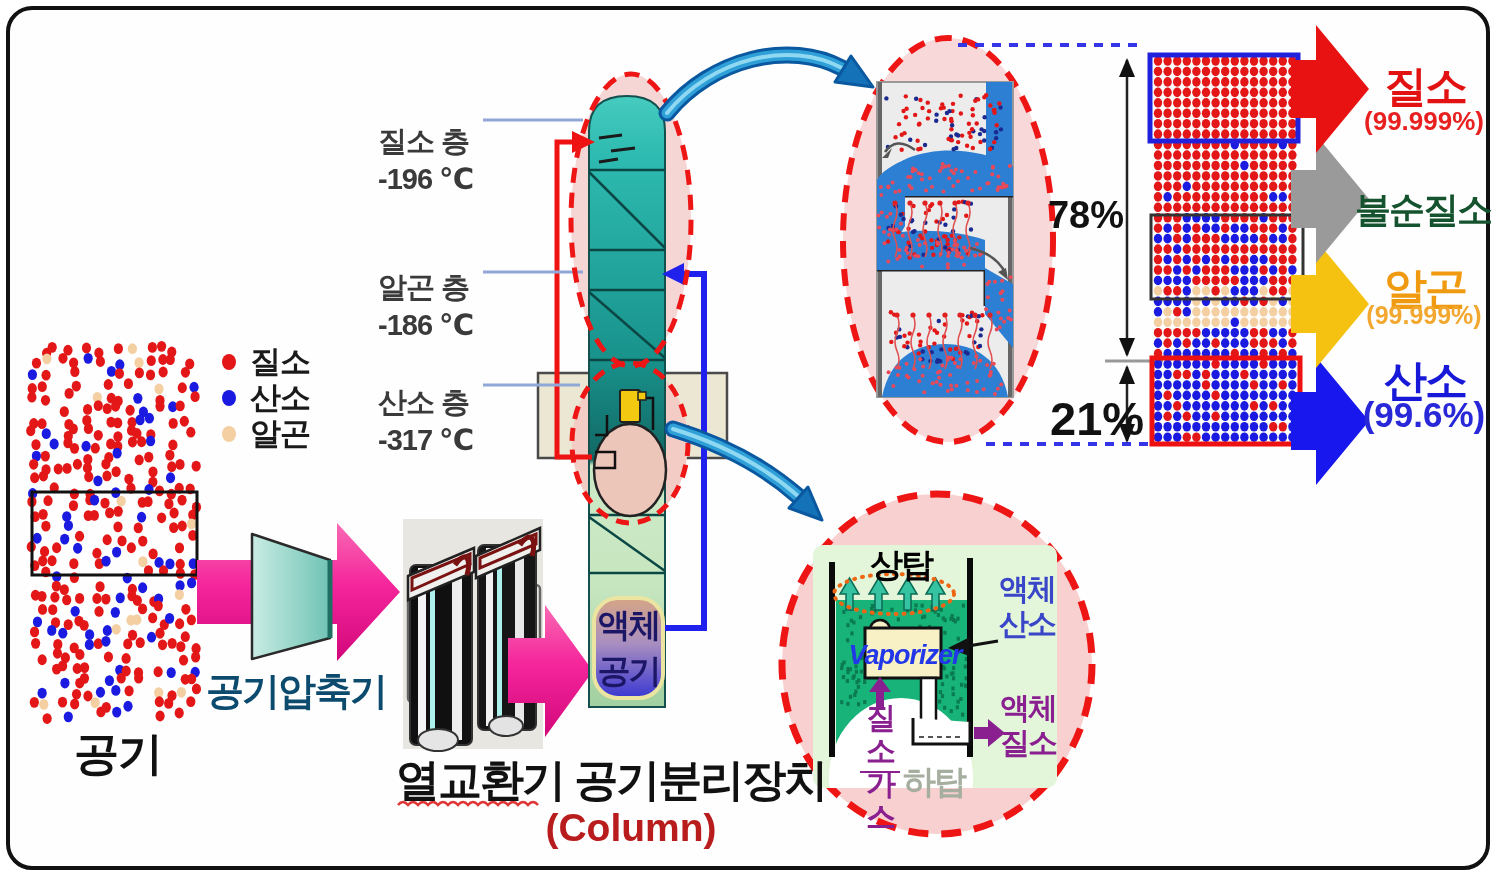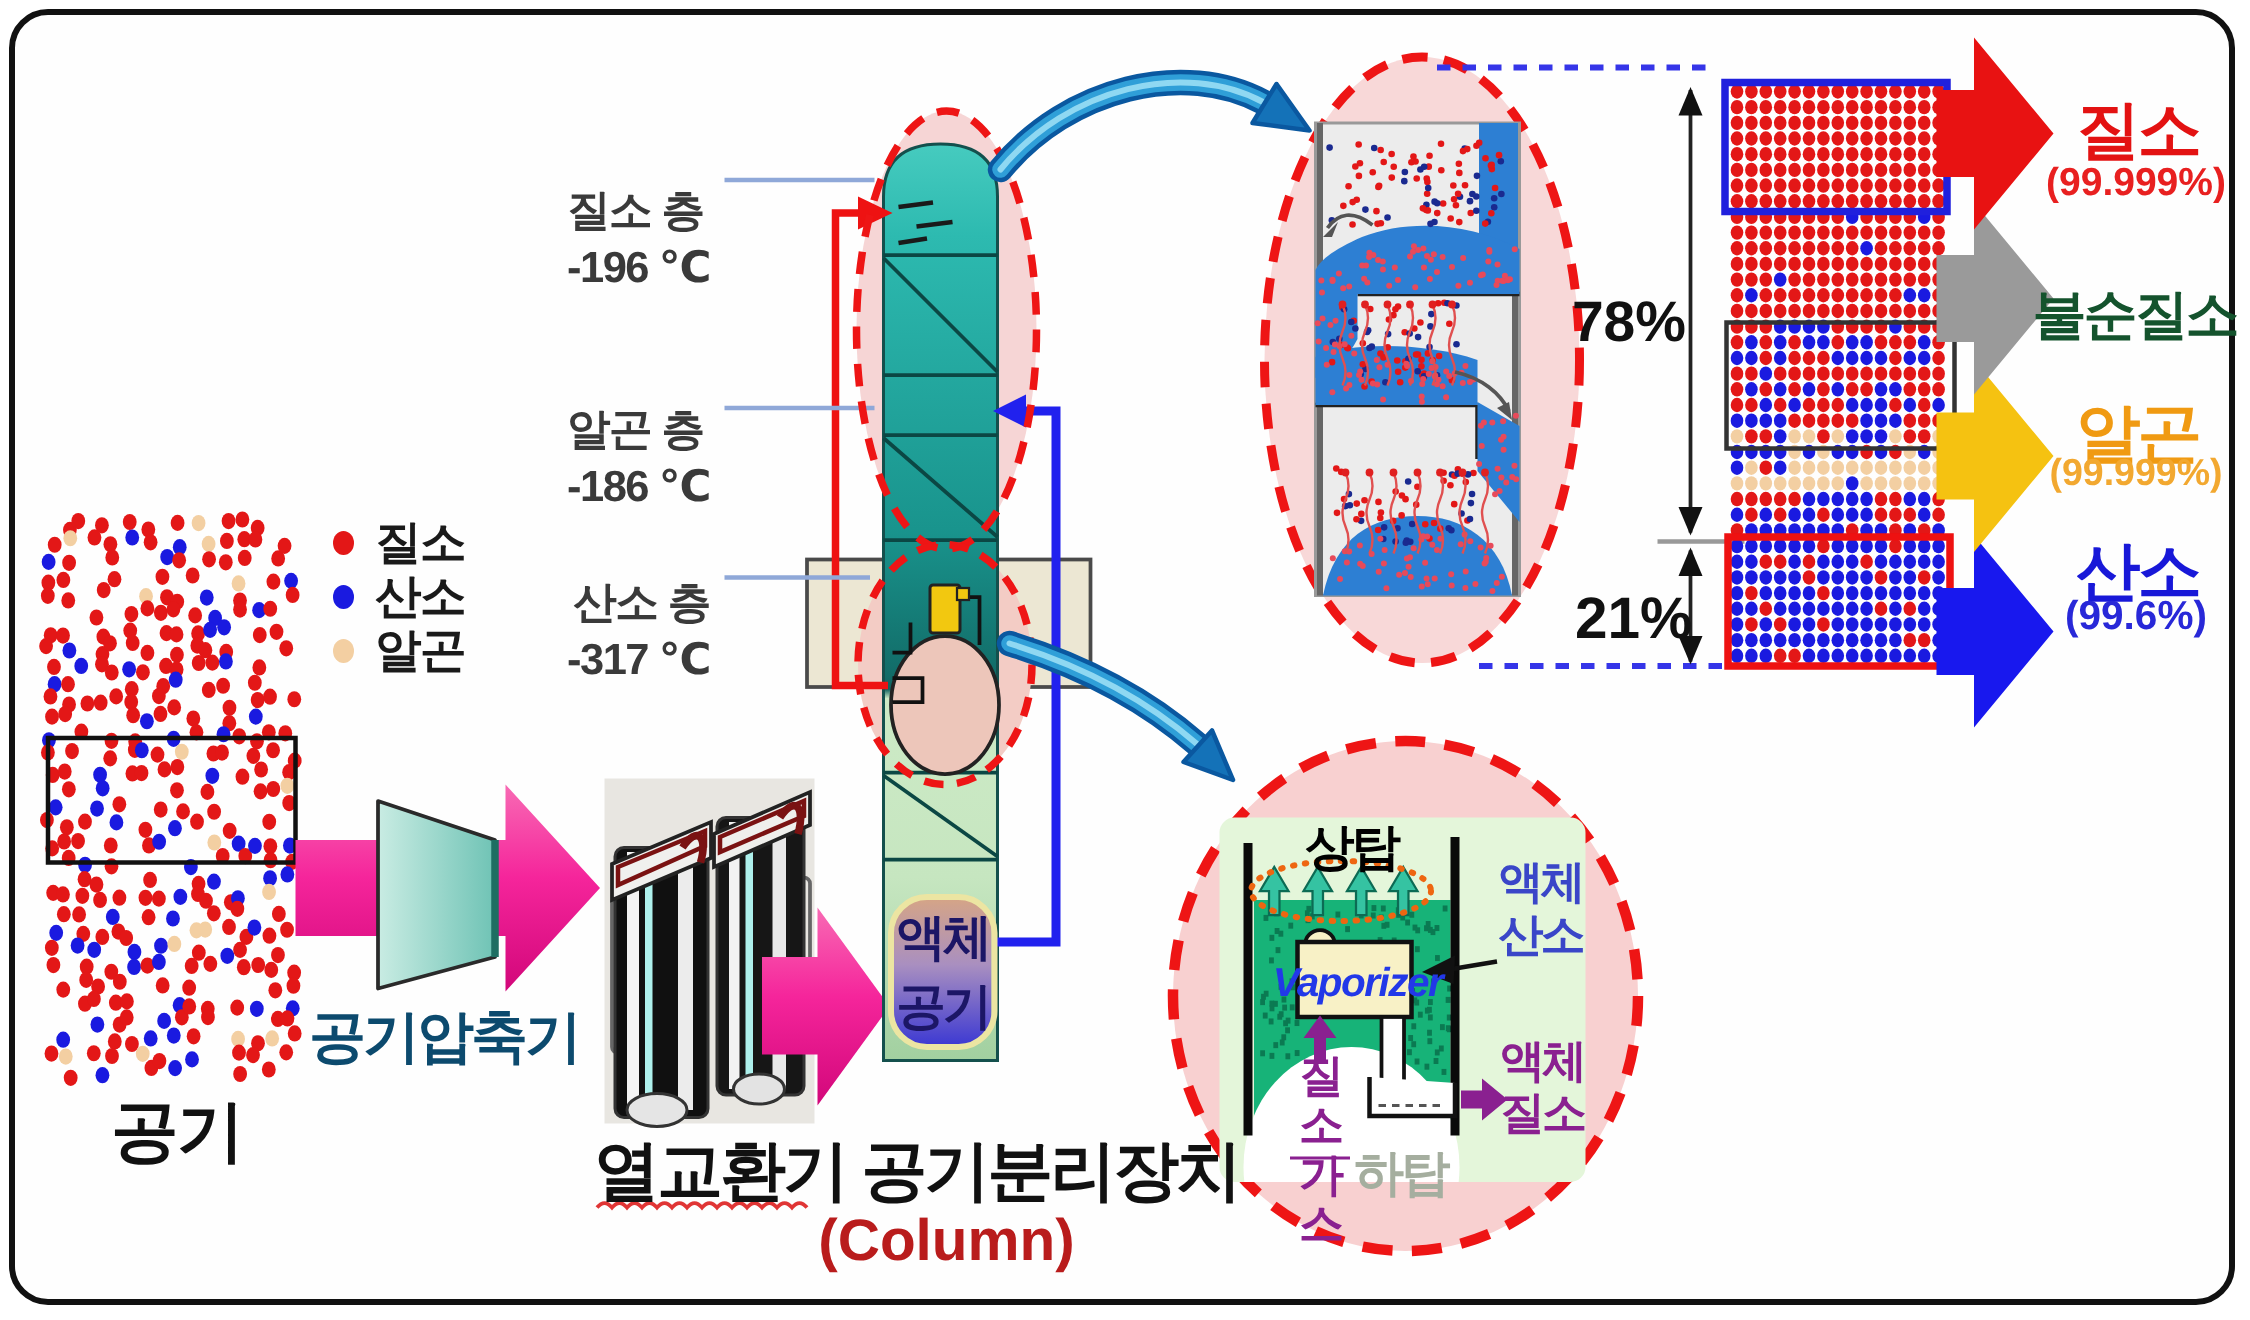--- a/index.html
+++ b/index.html
@@ -1626,40 +1626,40 @@
 <div class="txt b ctr" style="left:545px;top:806px;width:172px;font-size:39px;color:#b91c1c;">(Column)</div>
 
 <div class="layer" style="top:98px;">
   <div>질소 층</div>
   <div>-196 ℃</div>
 </div>
 <div class="layer" style="top:244px;">
   <div>알곤 층</div>
   <div>-186 ℃</div>
 </div>
-<div class="layer" style="top:359px;text-align:right;">
+<div class="layer" style="top:359px;">
   <div>산소 층</div>
   <div>-317 ℃</div>
 </div>
 
 <div class="badge">
   <div>액체</div>
   <div>공기</div>
 </div>
 
 <div class="txt b" style="left:1046px;top:194px;width:78px;text-align:right;font-size:38px;color:#111;">78%</div>
-<div class="txt b" style="left:1050px;top:391px;width:74px;text-align:right;font-size:39px;color:#111;">21%</div>
+<div class="txt b" style="left:1050px;top:391px;width:74px;text-align:right;font-size:47px;color:#111;">21%</div>
 
 <div class="outlab b" style="left:1366px;top:58px;width:118px;font-size:43px;color:#e31212;letter-spacing:-2px;">질소</div>
 <div class="outlab b" style="left:1348px;top:106px;width:152px;font-size:26px;color:#e82020;">(99.999%)</div>
 <div class="outlab b" style="left:1346px;top:186px;width:154px;font-size:36px;color:#14532d;letter-spacing:-2px;">불순질소</div>
 <div class="outlab b" style="left:1366px;top:260px;width:118px;font-size:43px;color:#f09a12;letter-spacing:-2px;">알곤</div>
 <div class="outlab b" style="left:1348px;top:301px;width:152px;font-size:25px;color:#f2a830;">(99.999%)</div>
 <div class="outlab b" style="left:1366px;top:352px;width:118px;font-size:43px;color:#1818d8;letter-spacing:-2px;">산소</div>
-<div class="outlab b" style="left:1348px;top:395px;width:152px;font-size:27px;color:#2828d8;">(99.6%)</div>
+<div class="outlab b" style="left:1348px;top:395px;width:152px;font-size:35px;color:#2828d8;">(99.6%)</div>
 
 <div class="txt b ctr" style="left:868px;top:543px;width:66px;font-size:33px;color:#000000;letter-spacing:-2px;">상탑</div>
 <div class="txt b ctr" style="left:901px;top:760px;width:66px;font-size:33px;color:#a5ae9f;letter-spacing:-2px;">하탑</div>
 <div class="txt b ctr" style="left:841px;top:640px;width:128px;font-size:27px;font-style:italic;color:#2238e8;letter-spacing:-1px;">Vaporizer</div>
 <div class="txt b ctr" style="left:999px;top:571px;width:56px;font-size:30px;color:#3a46c8;line-height:35px;letter-spacing:-2px;white-space:normal;">
   <div>액체</div>
   <div>산소</div>
 </div>
 <div class="txt b ctr" style="left:853px;top:701px;width:54px;font-size:30px;color:#8a2090;line-height:33px;letter-spacing:-2px;white-space:normal;">
   <div>질소</div>

